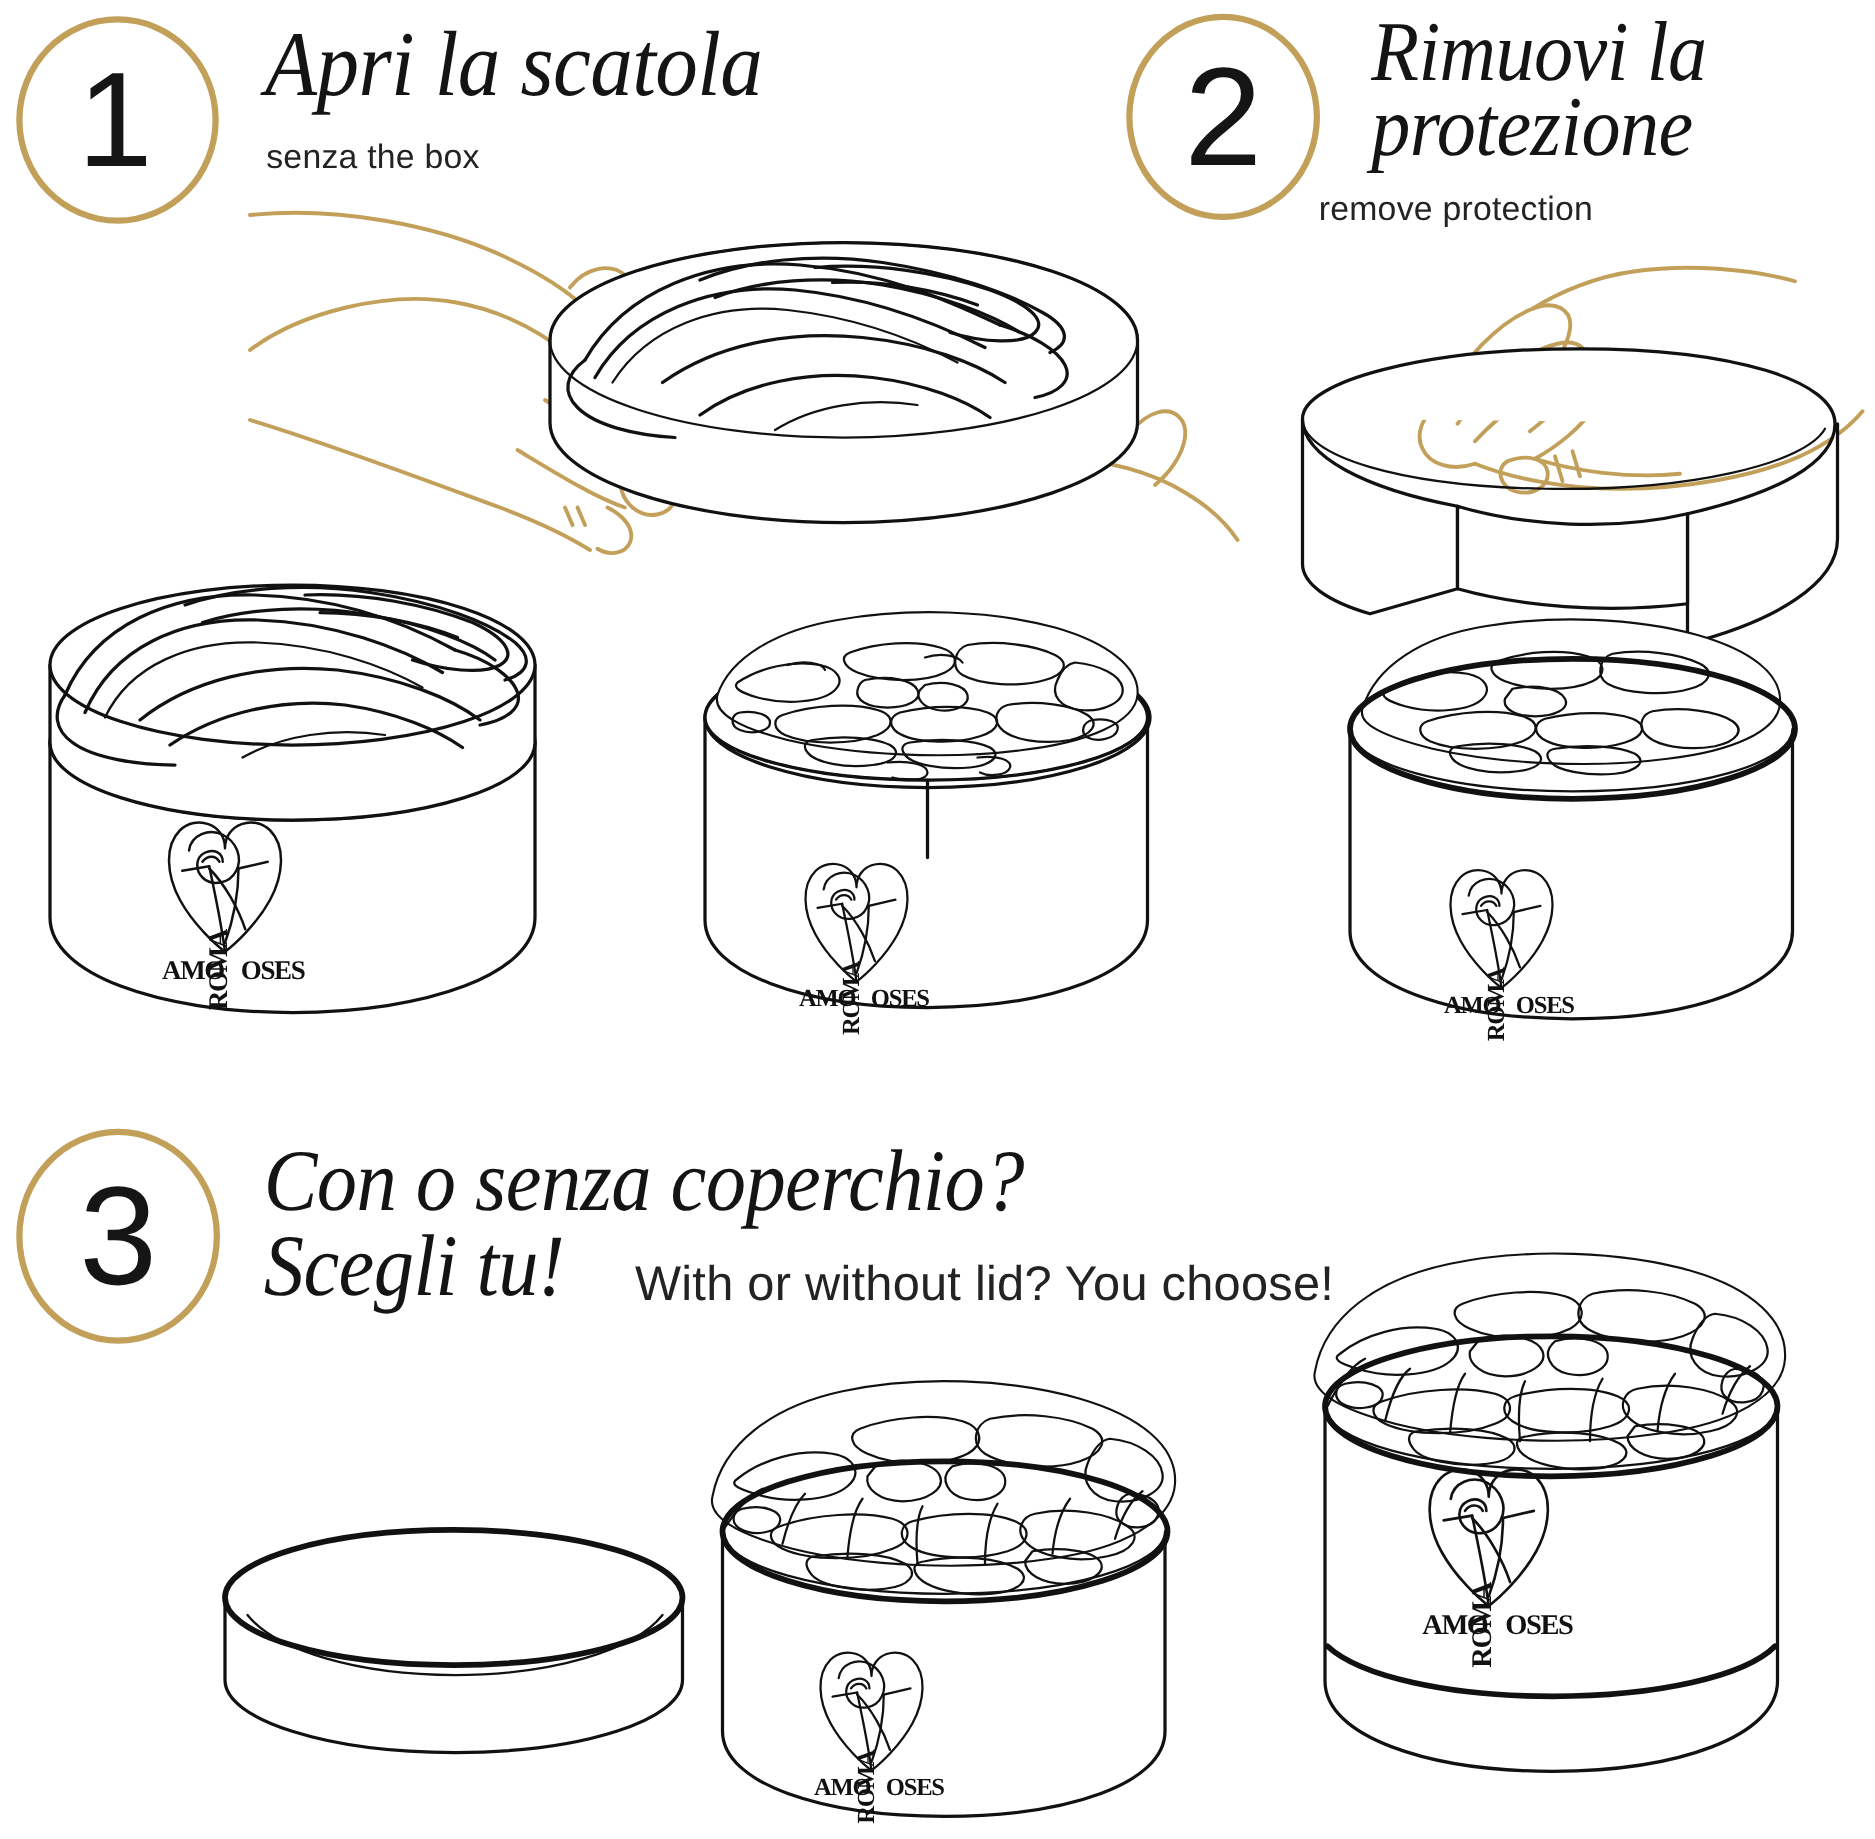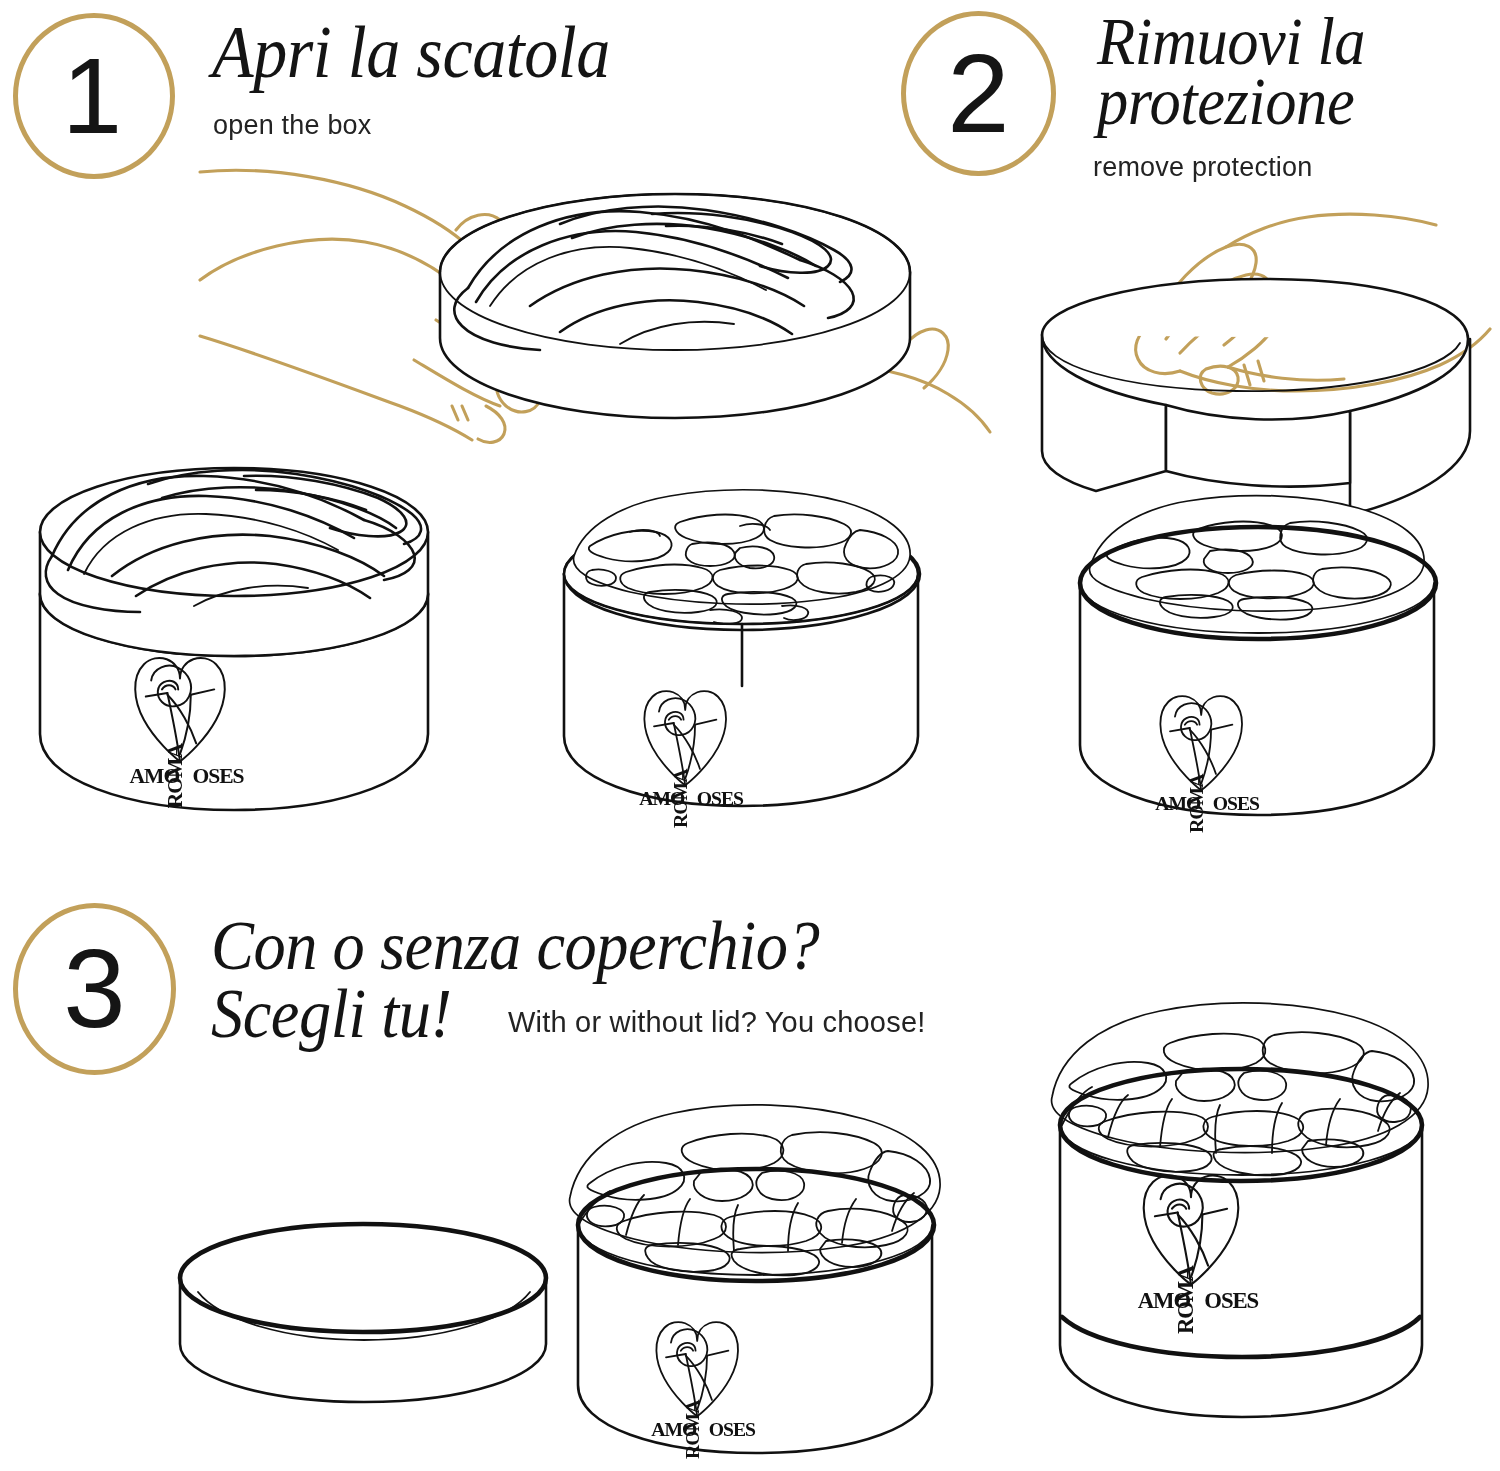--- a/index.html
+++ b/index.html
@@ -68,25 +68,25 @@
     color: #232323;
     white-space: nowrap;
     letter-spacing: 0.2px;
   }
 
   #t1 { left: 212px;  top: 16px;  font-size: 74px; }
   #s1 { left: 213px;  top: 110px; font-size: 27px; }
 
   #t2 { left: 1097px; top: 8px;   font-size: 68px; }
   #t2b{ left: 1097px; top: 68px;  font-size: 68px; }
-  #s2 { left: 1093px; top: 152px; font-size: 27px; }
+  #s2 { left: 1055px; top: 152px; font-size: 27px; }
 
   #t3 { left: 211px;  top: 912px; font-size: 70px; }
   #t3b{ left: 211px;  top: 980px; font-size: 70px; }
-  #s3 { left: 508px;  top: 1006px; font-size: 29px; }
+  #s3 { left: 508px;  top: 1006px; font-size: 39px; }
 
   
   .illus { position: absolute; text-decoration: underline; }
   svg { display: block; overflow: visible; }
 
   .ink   { fill: none; stroke: #111111; stroke-width: 2.6; stroke-linejoin: round; stroke-linecap: round; }
   .ink-t { fill: none; stroke: #111111; stroke-width: 1.8; stroke-linejoin: round; stroke-linecap: round; }
   .ink-h { fill: none; stroke: #111111; stroke-width: 4.6; stroke-linejoin: round; stroke-linecap: round; }
   .fillw { fill: #ffffff; stroke: #111111; stroke-width: 2.6; stroke-linejoin: round; stroke-linecap: round; }
   .fillw-t { fill: #ffffff; stroke: #111111; stroke-width: 1.7; stroke-linejoin: round; stroke-linecap: round; }
@@ -100,21 +100,21 @@
 </style>
 </head>
 <body>
 
 <div class="stage">
 
   <div class="step-badge" id="badge-1">
     <span class="num">1</span>
   </div>
   <div class="title-it" id="t1">Apri la scatola</div>
-  <div class="subtitle" id="s1">open the box</div>
+  <div class="subtitle" id="s1">senza the box</div>
 
   <div class="illus" style="left:200px; top:110px;">
     <svg width="790" height="330" viewBox="0 0 790 330">
       <g>
         <path class="gold" d="M0 170 C 40 140, 110 122, 165 132 C 205 139, 236 158, 258 176"></path>
         <path class="gold" d="M0 62 C 70 55, 150 70, 205 96 C 235 110, 255 124, 268 136"></path>
         <path class="gold" d="M256 120 C 268 104, 288 100, 300 110 C 312 120, 312 140, 300 154 C 290 166, 272 170, 258 162"></path>
         <path class="gold" d="M268 136 C 283 139, 296 146, 304 156"></path>
         <path class="gold" d="M246 150 L 252 166 M 254 146 L 260 163 M 262 143 L 268 160"></path>
         <path class="gold" d="M258 176 C 282 190, 312 203, 340 206 C 356 208, 368 205, 376 198"></path>

